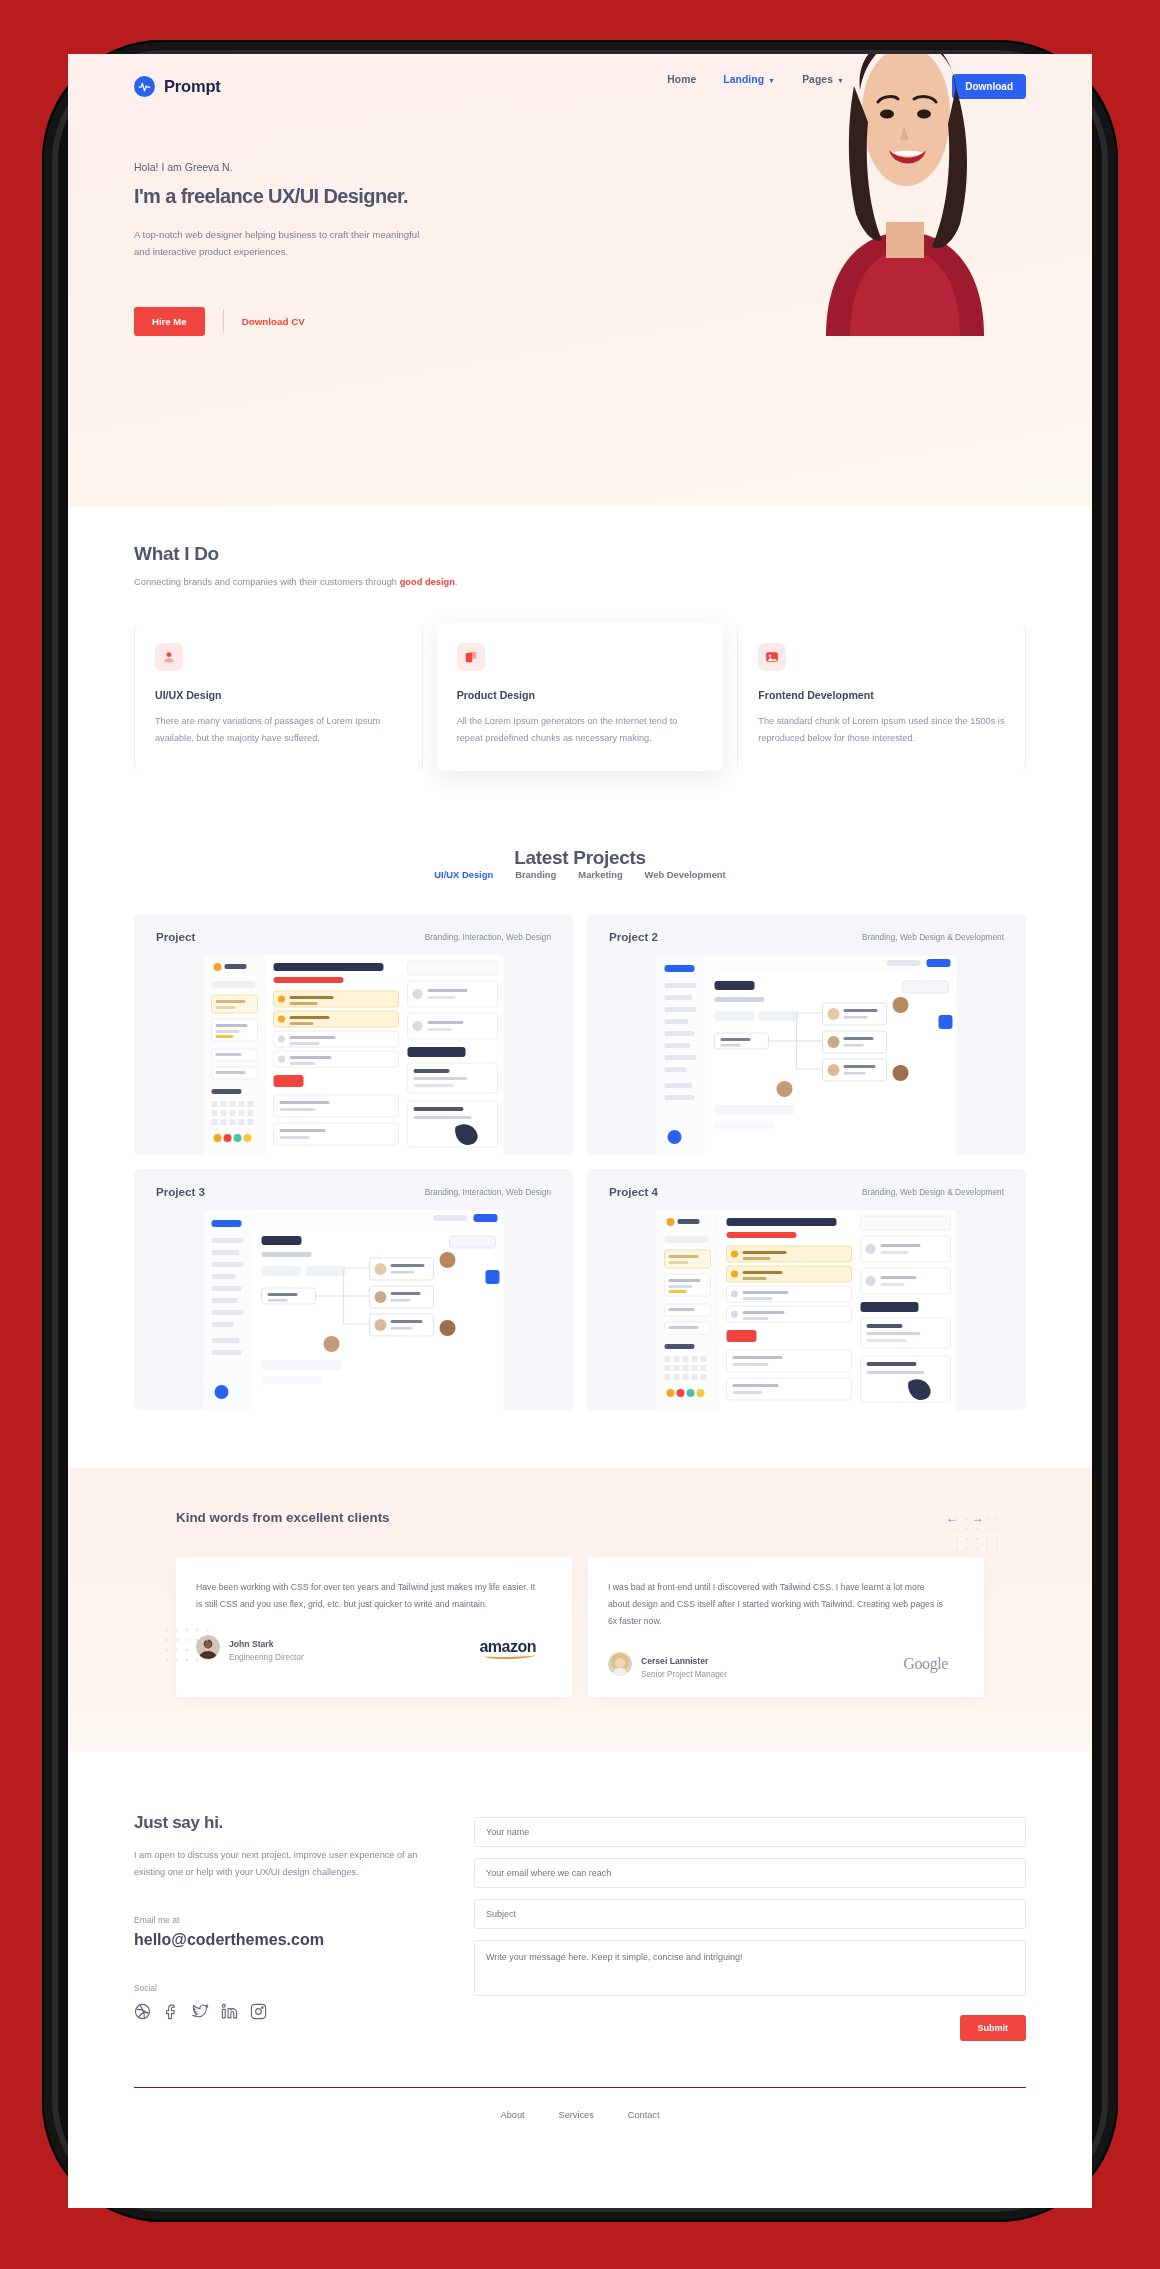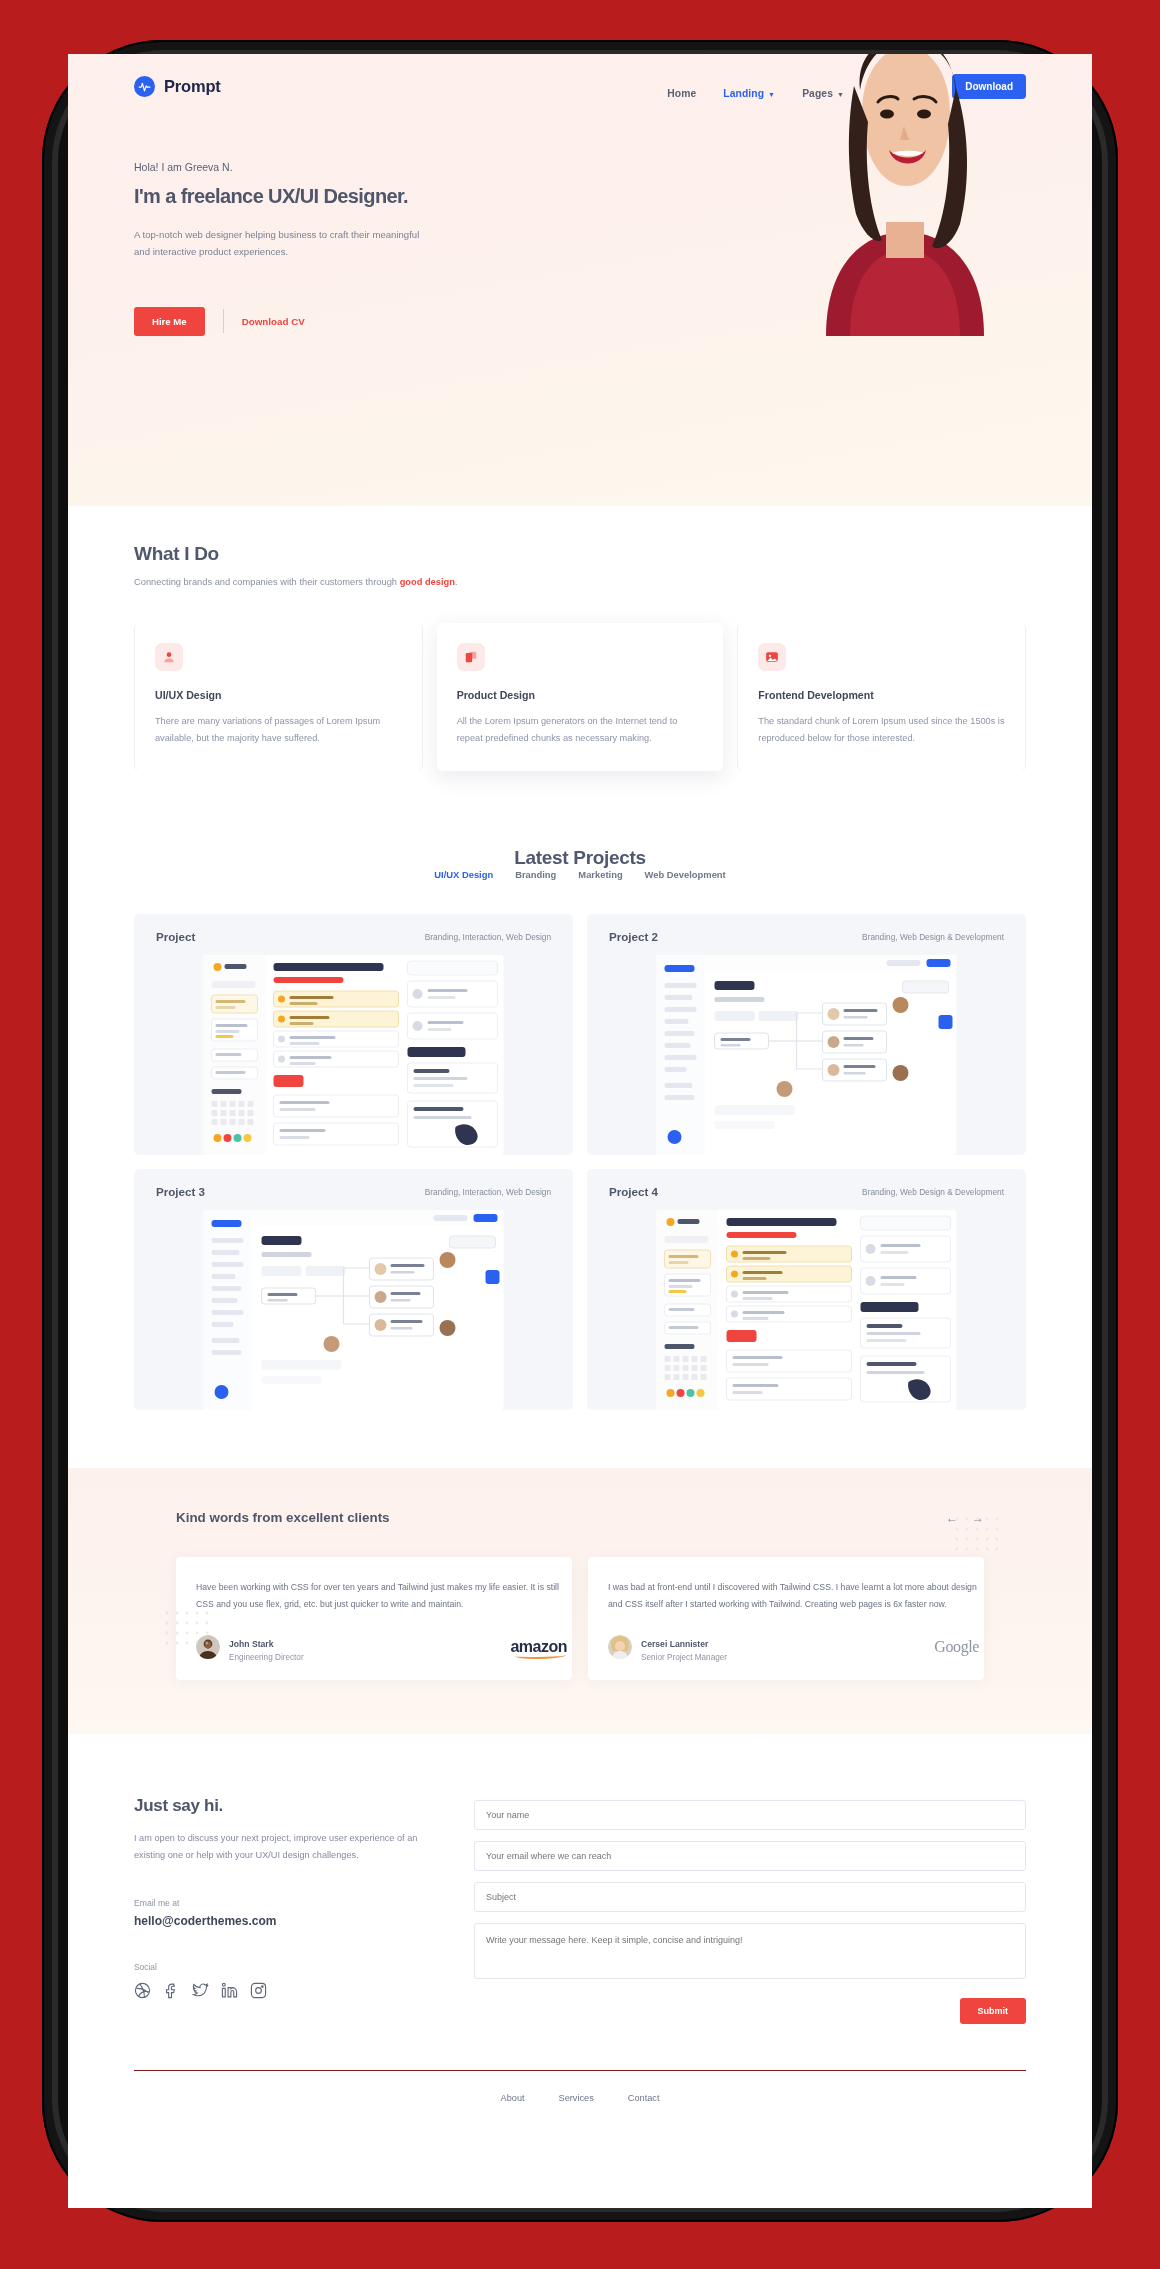--- a/index.html
+++ b/index.html
@@ -49,21 +49,21 @@
     display:flex; align-items:center; justify-content:space-between;
     padding: 20px 66px 0 66px;
   }
   .brand { display:flex; align-items:center; gap:9px; }
   .brand-mark{
     width:21px;height:21px;border-radius:50%;background:#2b61f0;
     display:flex;align-items:center;justify-content:center;
   }
   .brand-mark svg{display:block}
   .brand-name{ font-size:16.5px; font-weight:700; color:#22264a; letter-spacing:-.2px; }
-  .nav-links{ display:flex; align-items:flex-end; gap:27px; }
+  .nav-links{ display:flex; align-items:flex-start; gap:27px; }
   .nav-link{
     font-size:10.3px; color:#5a6073; font-weight:600; letter-spacing:.1px;
     display:flex; align-items:center; gap:4px; white-space:nowrap;
   }
   .nav-link.active{ color:#2b61f0; }
   .caret{ font-size:7px; line-height:1; position:relative; top:1px; }
   .dl-btn{
     background:#2b61f0; color:#fff; font-size:10px; font-weight:700;
     padding:7px 13px; border-radius:4px; border:none; white-space:nowrap;
   }
@@ -130,21 +130,21 @@
   .testi-wrap{
     margin-top:58px;
     background:linear-gradient(180deg,#fdf1ee 0%, #fdf4ee 55%, #fdf8f1 100%);
     padding: 42px 66px 54px 66px; position:relative;
   }
   .testi-head{ display:flex; align-items:center; justify-content:space-between; padding:0 42px;}
   .testi-title{ font-size:13.4px; font-weight:700; color:#4f566b; }
   .arrows{ display:flex; gap:14px; color:#7b8194; font-size:12px; }
   .testi-cards{ display:flex; gap:16px; margin-top:32px; padding:0 42px; }
   .testi{
-    flex:1; background:#fff; border-radius:4px; padding:22px 5px 18px 20px;
+    flex:1; background:#fff; border-radius:4px; padding:22px 36px 18px 20px;
     box-shadow:0 2px 14px rgba(40,50,90,.05);
   }
   .testi-text{ font-size:8.7px; line-height:1.95; color:#6b7285; }
   .testi-foot{ display:flex; align-items:center; justify-content:space-between; margin-top:20px;}
   .testi-person{ display:flex; align-items:center; gap:9px; }
   .avatar{ width:24px;height:24px;border-radius:50%;overflow:hidden; flex:none;}
   .avatar svg{display:block;width:100%;height:100%;}
   .pname{ font-size:8.6px; font-weight:700; color:#4f566b; }
   .prole{ font-size:8.2px; color:#8e94a6; margin-top:2px;}
   .logo-amazon{ font-size:16px; font-weight:700; color:#262d4a; letter-spacing:-.5px; position:relative;}
@@ -156,21 +156,21 @@
   .dots-tl,.dots-br{ position:absolute; width:54px;height:46px; opacity:.5;}
   .dots-tl{ left:96px; bottom:78px;}
   .dots-br{ right:84px; top:48px;}
 
   
   .contact{ padding: 62px 66px 0 66px; display:flex; gap:40px; }
   .contact-left{ width:300px; }
   .ct-title{ font-size:17px; font-weight:700; color:#4f566b; letter-spacing:-.3px;}
   .ct-desc{ font-size:9.2px; line-height:1.85; color:#868ca0; margin-top:14px; }
   .ct-label{ font-size:8.6px; color:#8e94a6; margin-top:34px; }
-  .ct-email{ font-size:12px; font-weight:700; color:#3f4759; margin-top:6px;}
+  .ct-email{ font-size:16px; font-weight:700; color:#3f4759; margin-top:6px;}
   .ct-social-label{ font-size:8.4px; color:#8e94a6; margin-top:34px; }
   .socials{ display:flex; gap:12px; margin-top:10px; }
   .soc{ width:17px;height:17px; color:#5f6678; }
   .soc svg{display:block;width:100%;height:100%;}
 
   .contact-right{ flex:1; padding-top:4px; }
   .field{
     width:100%; border:1px solid #e4e7ef; border-radius:3px; background:#fff;
     font-size:9px; color:#9aa0b1; padding:9px 11px; margin-bottom:11px;
     font-family:"Liberation Sans", sans-serif; outline:none;

